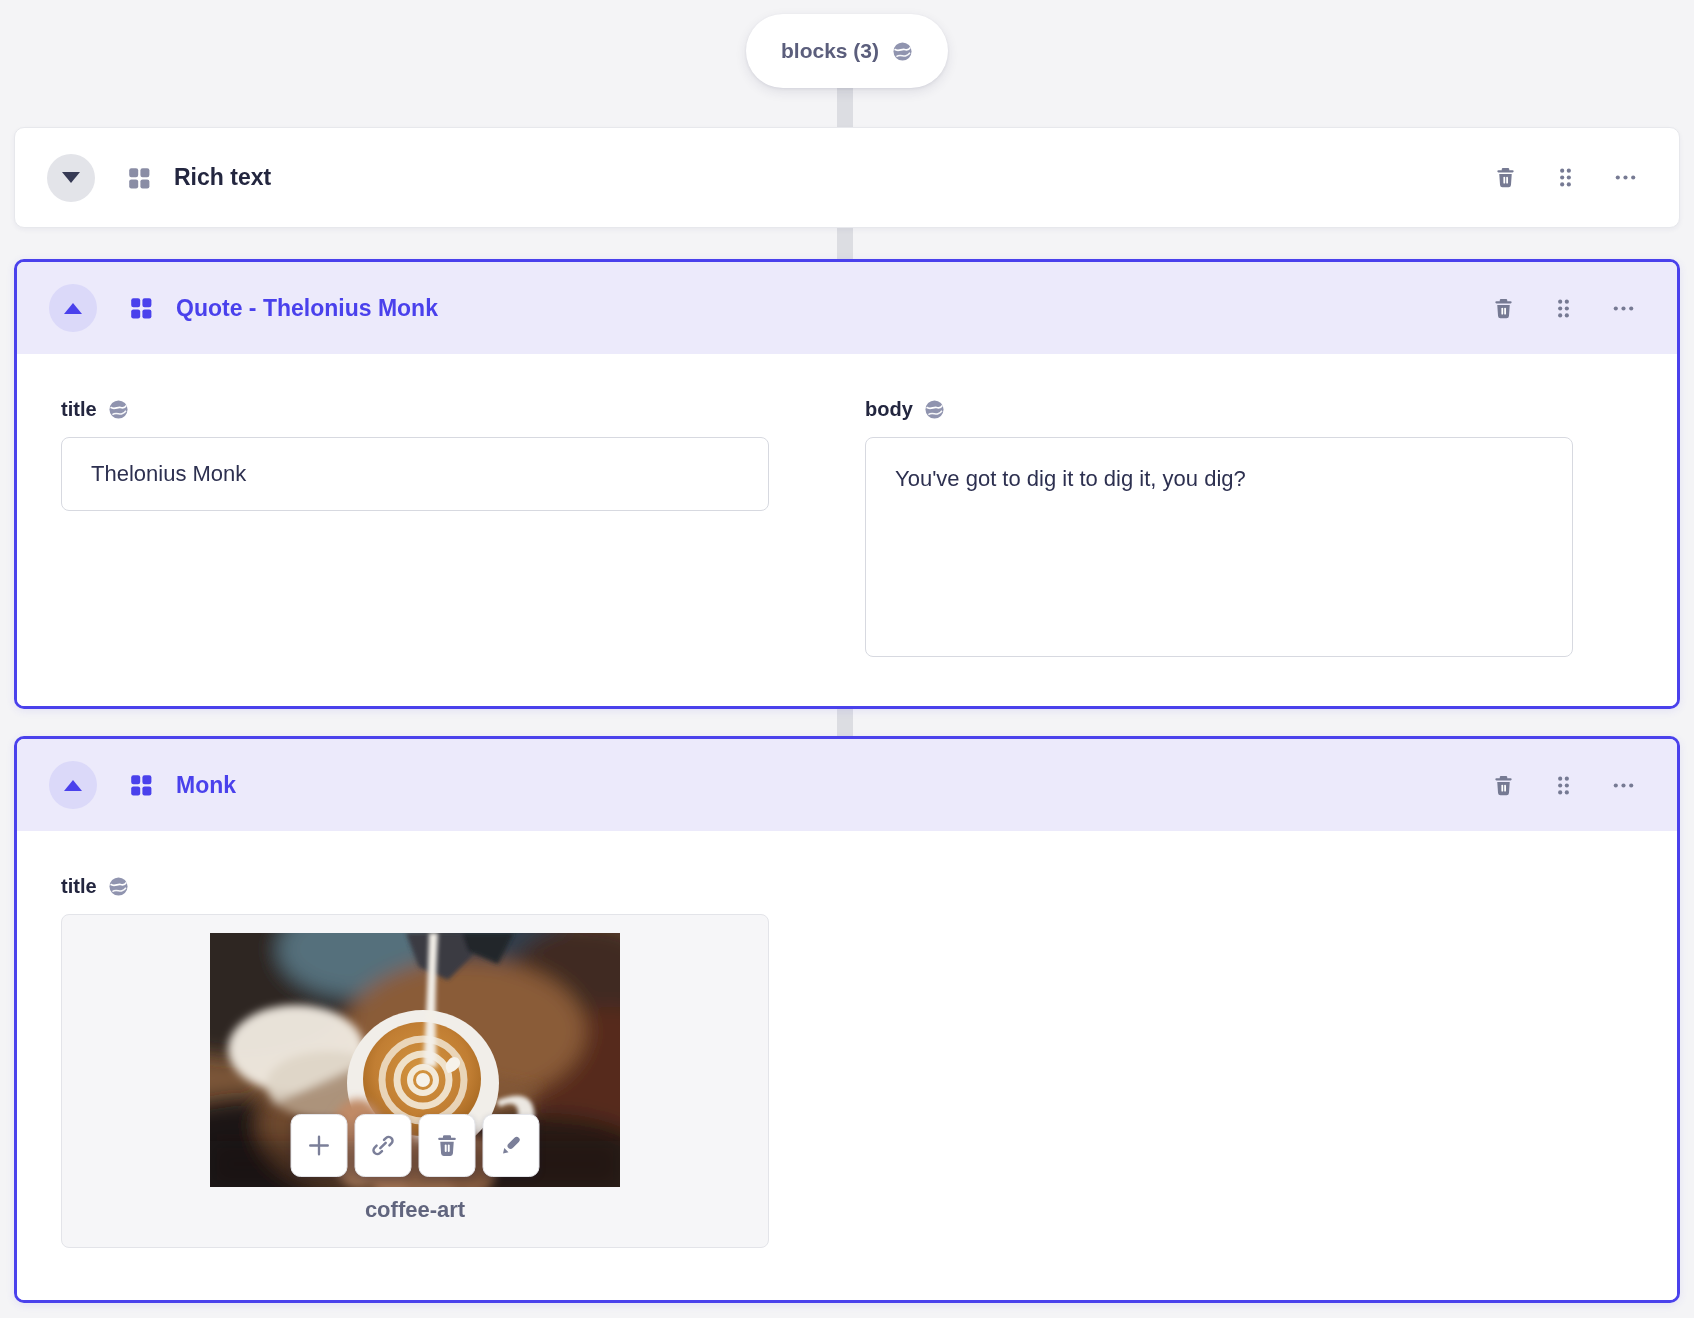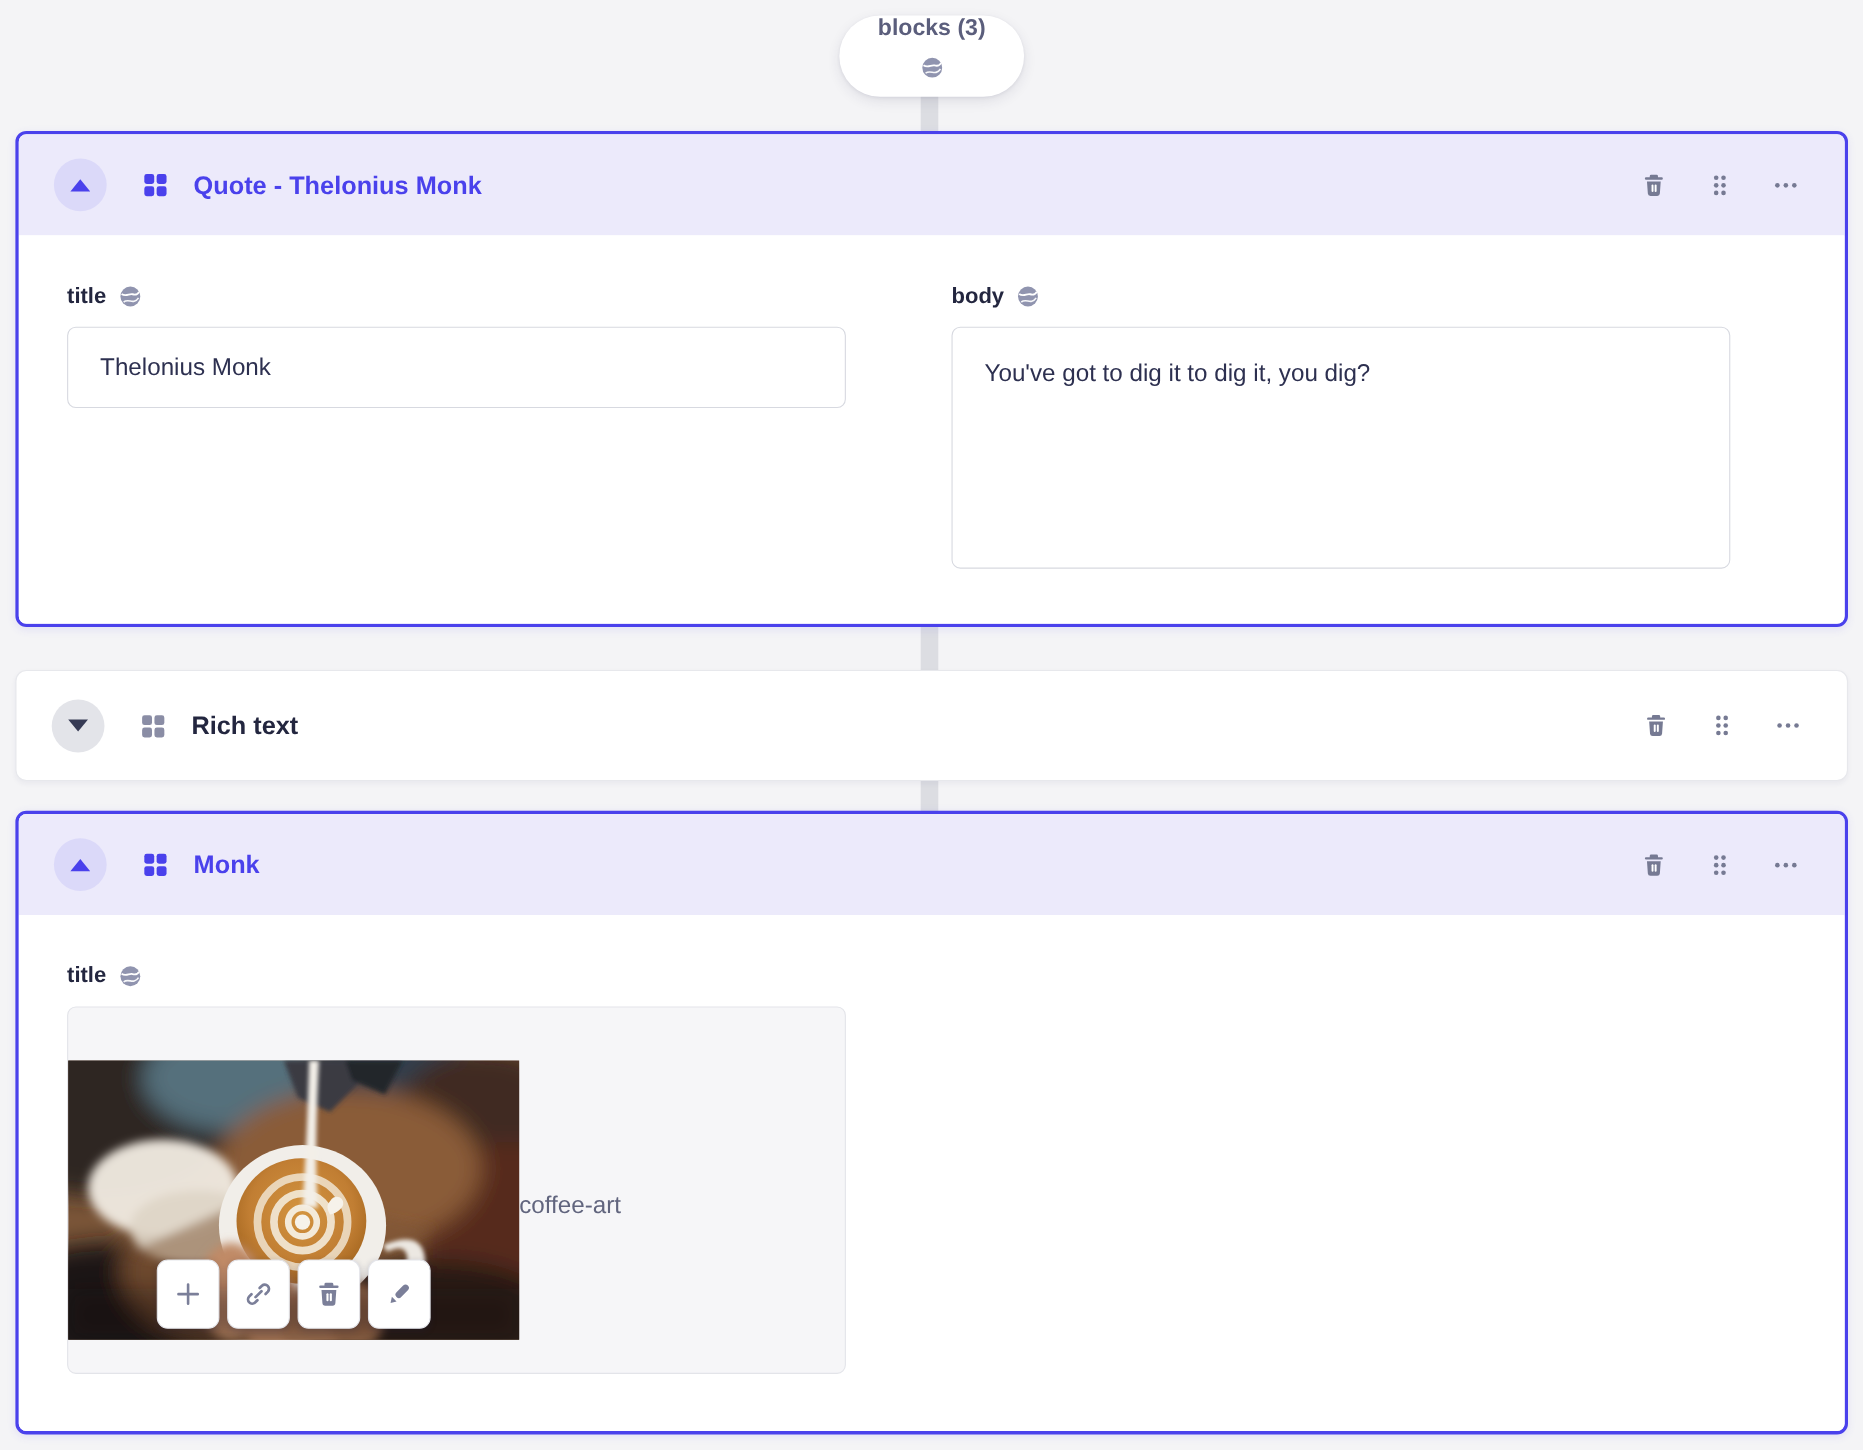--- a/index.html
+++ b/index.html
@@ -26,21 +26,21 @@
     position: relative; z-index: 2;
     margin: 14px auto 0;
     width: max-content;
     height: 74px;
     background: #ffffff;
     border-radius: 37px;
     display: flex; align-items: center; gap: 13px;
     padding: 0 35px;
     box-shadow: 0 4px 12px rgba(35,40,80,.10), 0 1px 3px rgba(35,40,80,.08);
     color: #5b5e7c;
-    font-size: 21px; font-weight: 700; flex-direction: column;
+    font-size: 21px; font-weight: 700;
   }
   .pill .globe { color: #9094af; }
 
   .stack { position: relative; z-index: 1; margin: 0 14px; }
 
   .block {
     background: #fff;
     border: 1px solid #e7e8ec;
     border-radius: 10px;
     box-shadow: 0 2px 5px rgba(40,45,90,.05);
@@ -145,22 +145,23 @@
     line-height: 1.35;
   }
 
   
   .media-body { padding: 44px 44px 52px; background: #fff; }
   .file-box {
     width: 708px; height: 334px;
     background: #f6f6f8;
     border: 1px solid #e3e4e9;
     border-radius: 8px;
-    display: flex; flex-direction: row; align-items: center;
+    display: flex; flex-direction: column; align-items: center;
     padding-top: 18px;
+    font-weight: bold;
   }
   .media-preview { position: relative; width: 410px; height: 254px; flex: none; }
   .media-preview > svg.photo { width: 100%; height: 100%; display: block; }
   .media-actions {
     position: absolute;
     left: 50%; bottom: 10px;
     transform: translateX(-50%);
     display: flex; gap: 7px;
   }
   .media-action-btn {
@@ -248,69 +249,20 @@
 <div class="connector"></div>
 
 <div class="pill">
   <span>blocks (3)</span>
   <svg class="globe" style="width:21px;height:21px;">
       <use href="#i-globe"></use>
     </svg>
 </div>
 
 <div class="stack">
-
-  <section class="block accent quote">
-    <header class="block-header">
-      <button class="collapse-btn">
-        <span class="tri up"></span>
-      </button>
-      <svg class="type-icon">
-          <use href="#i-grid"></use>
-        </svg>
-      <h2 class="block-title">Quote - Thelonius Monk</h2>
-      <div class="header-actions">
-        <button class="icon-btn">
-          <svg>
-              <use href="#i-trash"></use>
-            </svg>
-        </button>
-        <button class="icon-btn">
-          <svg>
-              <use href="#i-drag"></use>
-            </svg>
-        </button>
-        <button class="icon-btn">
-          <svg>
-              <use href="#i-dots"></use>
-            </svg>
-        </button>
-      </div>
-    </header>
-    <div class="quote-body">
-      <div class="col-title">
-        <div class="field-label">
-          <span>title</span>
-          <svg class="globe">
-              <use href="#i-globe"></use>
-            </svg>
-        </div>
-        <input class="text-input" type="text" value="Thelonius Monk" style="">
-      </div>
-      <div class="col-body">
-        <div class="field-label">
-          <span>body</span>
-          <svg class="globe">
-              <use href="#i-globe"></use>
-            </svg>
-        </div>
-        <textarea class="textarea" style="">You've got to dig it to dig it, you dig?</textarea>
-      </div>
-    </div>
-  </section>
 
   <section class="block plain">
     <button class="collapse-btn">
       <span class="tri down"></span>
     </button>
     <svg class="type-icon">
         <use href="#i-grid"></use>
       </svg>
     <h2 class="block-title">Rich text</h2>
     <div class="header-actions">
@@ -322,20 +274,69 @@
       <button class="icon-btn">
         <svg>
             <use href="#i-drag"></use>
           </svg>
       </button>
       <button class="icon-btn">
         <svg>
             <use href="#i-dots"></use>
           </svg>
       </button>
+    </div>
+  </section>
+
+  <section class="block accent quote">
+    <header class="block-header">
+      <button class="collapse-btn">
+        <span class="tri up"></span>
+      </button>
+      <svg class="type-icon">
+          <use href="#i-grid"></use>
+        </svg>
+      <h2 class="block-title">Quote - Thelonius Monk</h2>
+      <div class="header-actions">
+        <button class="icon-btn">
+          <svg>
+              <use href="#i-trash"></use>
+            </svg>
+        </button>
+        <button class="icon-btn">
+          <svg>
+              <use href="#i-drag"></use>
+            </svg>
+        </button>
+        <button class="icon-btn">
+          <svg>
+              <use href="#i-dots"></use>
+            </svg>
+        </button>
+      </div>
+    </header>
+    <div class="quote-body">
+      <div class="col-title">
+        <div class="field-label">
+          <span>title</span>
+          <svg class="globe">
+              <use href="#i-globe"></use>
+            </svg>
+        </div>
+        <input class="text-input" type="text" value="Thelonius Monk" style="">
+      </div>
+      <div class="col-body">
+        <div class="field-label">
+          <span>body</span>
+          <svg class="globe">
+              <use href="#i-globe"></use>
+            </svg>
+        </div>
+        <textarea class="textarea" style="">You've got to dig it to dig it, you dig?</textarea>
+      </div>
     </div>
   </section>
 
   <section class="block accent media">
     <header class="block-header">
       <button class="collapse-btn">
         <span class="tri up"></span>
       </button>
       <svg class="type-icon">
           <use href="#i-grid"></use>

